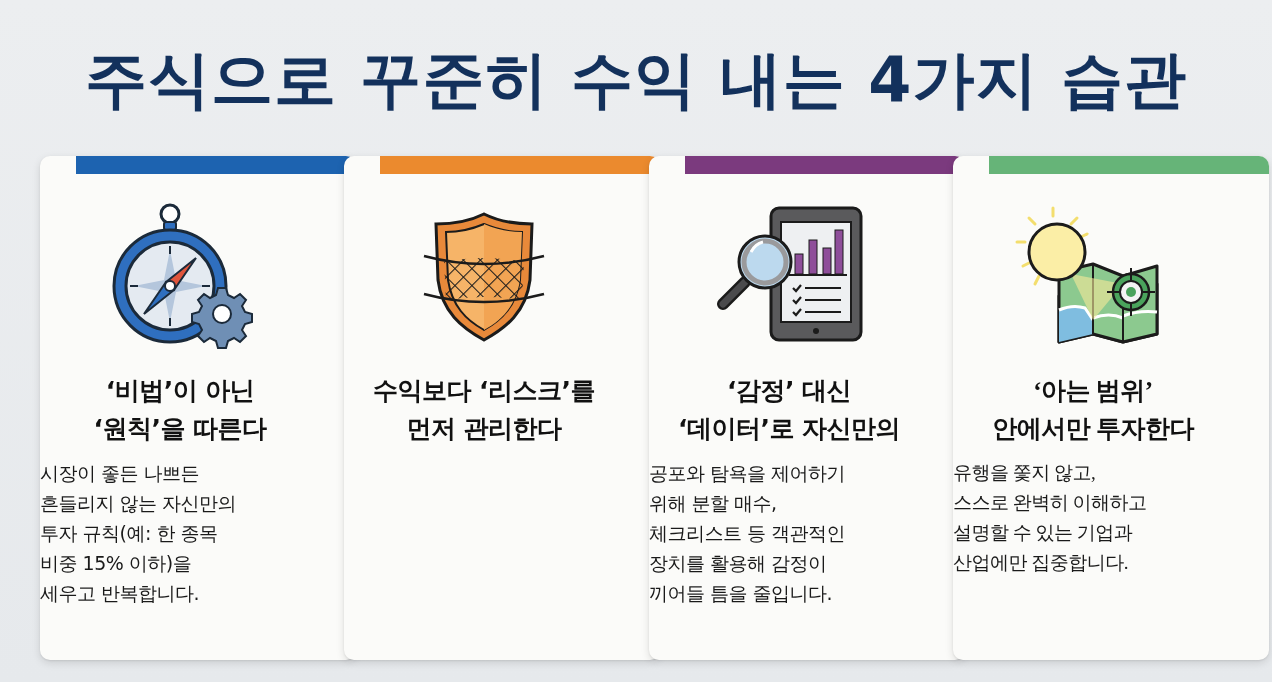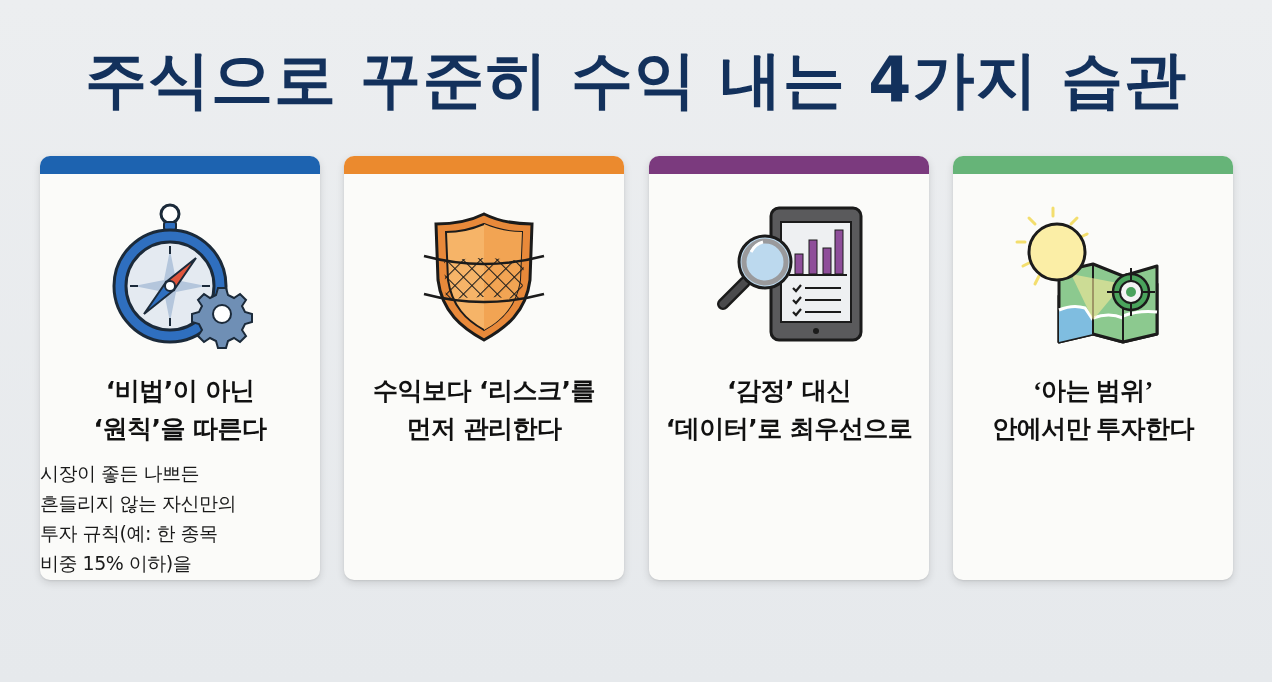--- a/index.html
+++ b/index.html
@@ -12,25 +12,26 @@
     }
     .title {
       position: absolute; left: 0; top: 38px; width: 1272px;
       text-align: center;
       font-size: 62px; font-weight: bold; letter-spacing: 1px;
       color: #13315c;
       line-height: 84px;
     }
     .cards { position: absolute; left: 40px; top: 156px; width: 1194px; height: 504px; }
     .card {
-      position: absolute; top: 0; width: 280px; height: 424px;
+      position: absolute; top: 0; width: 280px; height: 504px;
       background: #fbfbf9;
       border-radius: 10px;
       box-shadow: 0 3px 8px rgba(0,0,0,0.12), 0 1px 2px rgba(0,0,0,0.08);
       overflow: hidden;
+      padding-left: 36px;
     }
     .card .bar { height: 18px; width: 100%; }
     .card .icon { position: absolute; left: 60px; top: 44px; width: 160px; height: 150px; }
     .card .heading {
       position: absolute; left: 0; top: 216px; width: 280px;
       text-align: center; font-weight: bold; font-size: 25px; line-height: 38px;
       color: #111; white-space: pre-line; letter-spacing: -0.5px;
     }
     .card .body {
       position: absolute; left: 0; top: 302px; width: 280px;
@@ -112,21 +113,26 @@
         <path d="M84,112 l3,3 5,-6"></path>
           <line x1="96" y1="112" x2="132" y2="112"></line>
       </g>
       <line x1="36" y1="82" x2="14" y2="104" stroke="#1b1b1b" stroke-width="12" stroke-linecap="round"></line>
       <line x1="36" y1="82" x2="14" y2="104" stroke="#4a4a4c" stroke-width="7" stroke-linecap="round"></line>
       <circle cx="56" cy="62" r="26" fill="#bcd9ee" stroke="#1b1b1b" stroke-width="3"></circle>
       <circle cx="56" cy="62" r="21" fill="none" stroke="#9a9a9c" stroke-width="5"></circle>
       <path d="M42,52 Q46,44 54,42" stroke="#fff" stroke-width="3" fill="none"></path>
     </svg>
     <div class="heading">‘감정’ 대신
-‘데이터’로 최우선으로</div>
+‘데이터’로 자신만의</div>
+    <div class="body">공포와 탐욕을 제어하기
+위해 분할 매수,
+체크리스트 등 객관적인
+장치를 활용해 감정이
+끼어들 틈을 줄입니다.</div>
   </div>
 
   <div class="card" style="left:913px;font-family:Liberation Serif, serif;">
     <div class="bar" style="background:#66b478;"></div>
     <svg class="icon" viewBox="0 0 160 150">
       <polygon points="46,96 80,84 110,96 144,84 144,134 110,142 80,134 46,142" fill="#8cc98f" stroke="#1b1b1b" stroke-width="3" stroke-linejoin="round"></polygon>
       <polygon points="46,72 80,64 110,76 144,66 144,134 110,142 80,134 46,142" fill="#8cc98f" stroke="#1b1b1b" stroke-width="3" stroke-linejoin="round"></polygon>
       <path d="M46,110 Q60,104 72,108 L80,120 L80,134 L46,142Z" fill="#7fbde0"></path>
       <path d="M46,110 Q60,104 72,108 L80,120" fill="none" stroke="#fff" stroke-width="3"></path>
       <path d="M80,118 Q96,112 110,118 M110,116 Q126,110 144,112" fill="none" stroke="#fff" stroke-width="3"></path>
@@ -148,15 +154,19 @@
         <line x1="64" y1="18" x2="58" y2="24"></line>
           <line x1="4" y1="42" x2="12" y2="42"></line>
         <line x1="74" y1="34" x2="66" y2="38"></line>
           <line x1="10" y1="66" x2="18" y2="62"></line>
         <line x1="22" y1="84" x2="26" y2="76"></line>
       </g>
       <circle cx="44" cy="52" r="28" fill="#fbeea6" stroke="#1b1b1b" stroke-width="3"></circle>
     </svg>
     <div class="heading">‘아는 범위’
 안에서만 투자한다</div>
+    <div class="body">유행을 쫓지 않고,
+스스로 완벽히 이해하고
+설명할 수 있는 기업과
+산업에만 집중합니다.</div>
   </div>
 
 </div>
 
 </body></html>

